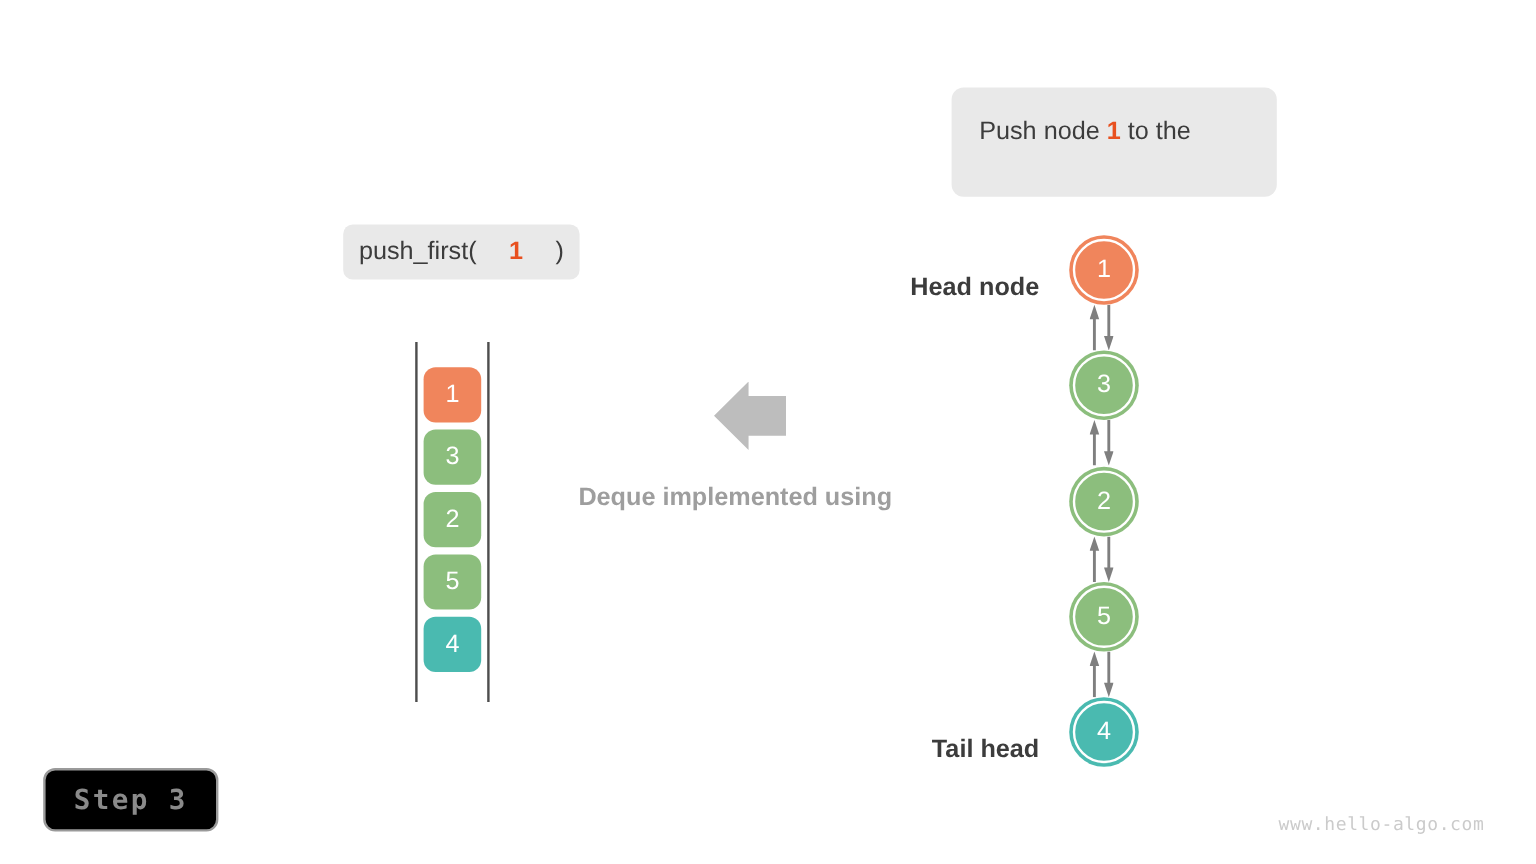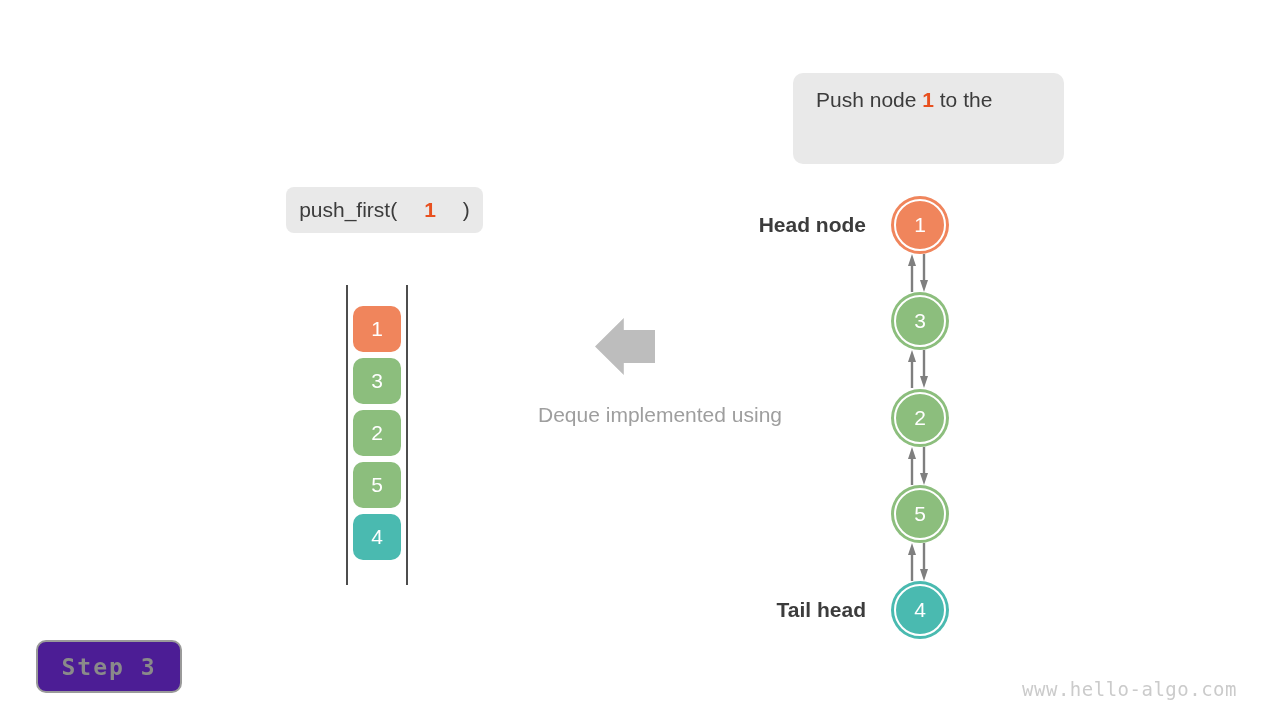--- a/index.html
+++ b/index.html
@@ -12,21 +12,21 @@
     background: #ffffff;
     overflow: hidden;
   }
   
   .callout {
     position: absolute;
     left: 793px; top: 73px;
     width: 271px; height: 91px;
     background: var(--labelbg, #e9e9e9);
     border-radius: 10px;
-    padding: 12px 0 0 23px;
+    padding: 22px 0 0 23px;
     font-size: 21px;
     line-height: 29px;
     color: #3c3c3c;
   }
   .hl { color: var(--hl, #e8501f); font-weight: bold; }
   
   .code-label {
     position: absolute;
     left: 286px; top: 187px;
     width: 197px; height: 46px;
@@ -68,34 +68,36 @@
     left: 595px; top: 318px;
     width: 60px; height: 57px;
     background: var(--arrow, #bdbdbd);
     clip-path: polygon(0 50%, 48% 0, 48% 21%, 100% 21%, 100% 79%, 48% 79%, 48% 100%);
   }
   
   .caption {
     position: absolute;
     left: 482px; top: 400px;
     width: 300px;
-    text-align: right;
+    text-align: left;
     font-size: 21px;
     line-height: 29px;
     color: var(--cap, #9e9e9e);
+    font-weight: bold;
   }
   
   .node-label {
     position: absolute;
     left: 650px; width: 216px;
     text-align: right;
     font-size: 21px;
     font-weight: bold;
     color: #3c3c3c;
     line-height: 26px;
+    margin-top: 15px;
   }
   .node-label.head { top: 212px; }
   .node-label.tail { top: 597px; }
   
   .llist {
     position: absolute;
     left: 894px; top: 0;
     width: 52px; height: 720px;
   }
   .ll-node {
@@ -113,36 +115,36 @@
     position: absolute;
     left: 14px;
     width: 20px; height: 38px;
   }
   .connector svg { display: block; }
   
   .step-badge {
     position: absolute;
     left: 36px; top: 640px;
     width: 146px; height: 53px;
-    background: #4c1d95;
+    background: #000000;
     border: 2px solid #9a9a9a;
     border-radius: 10px;
     display: flex; align-items: center; justify-content: center;
     font-family: "DejaVu Sans Mono", monospace;
     font-size: 23px;
     font-weight: bold;
     letter-spacing: 2px;
     color: #8a8a8a;
   }
   
   .watermark {
     position: absolute;
     right: 43px; top: 678px;
     font-family: "DejaVu Sans Mono", monospace;
-    font-size: 19px;
+    font-size: 15px;
     letter-spacing: 0.5px;
     color: #cbcbcb;
   }
 </style>
 </head>
 <body>
 
 <div class="canvas">
 
   <div class="callout">

